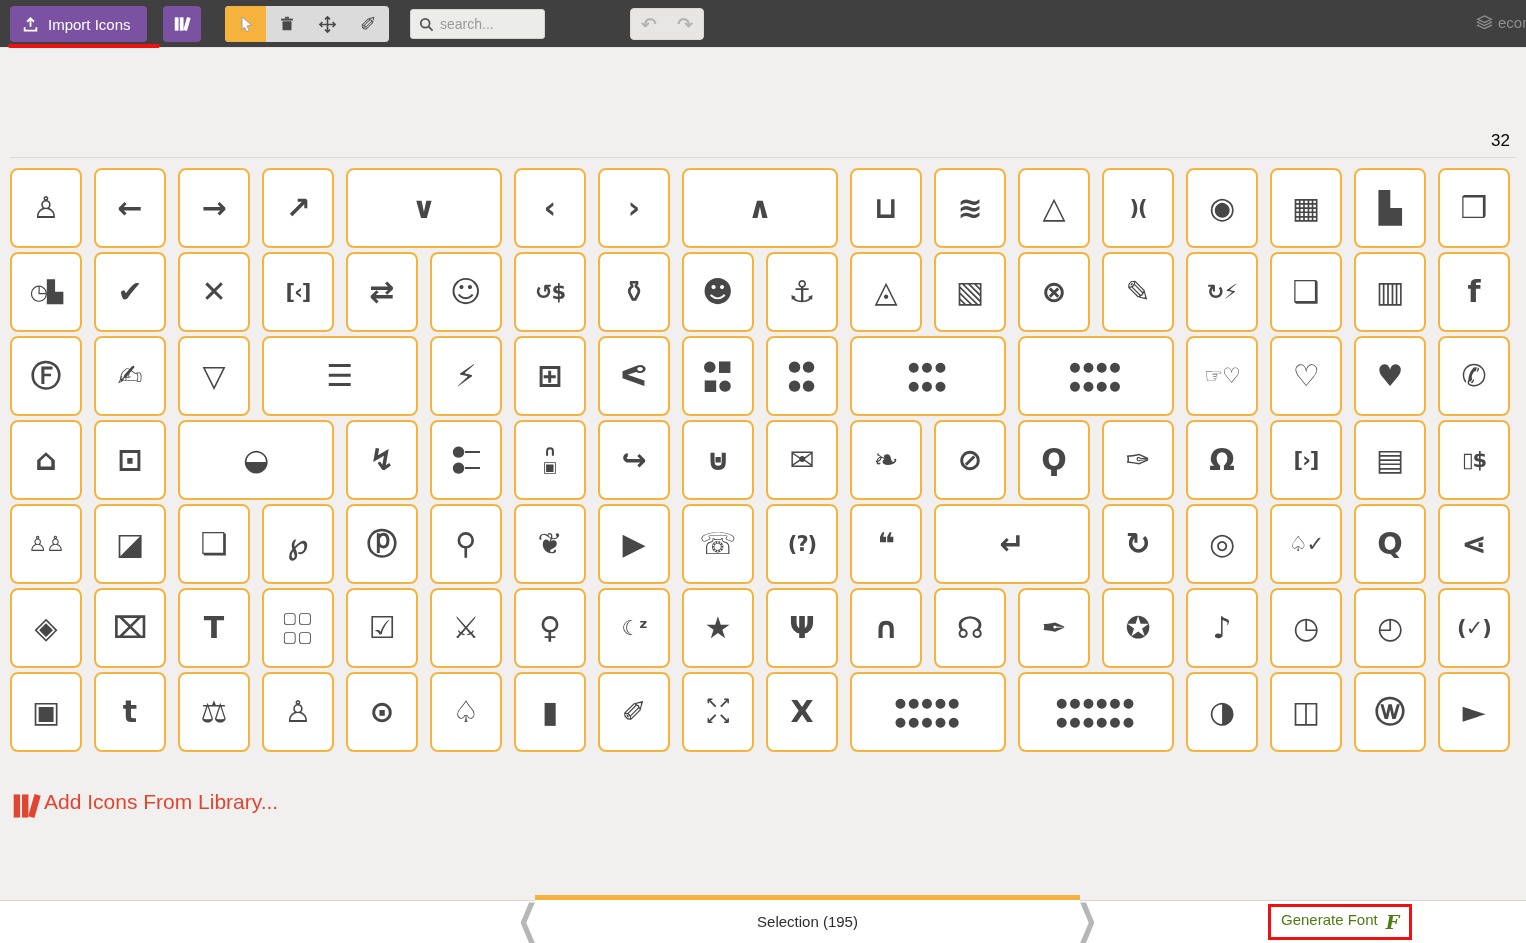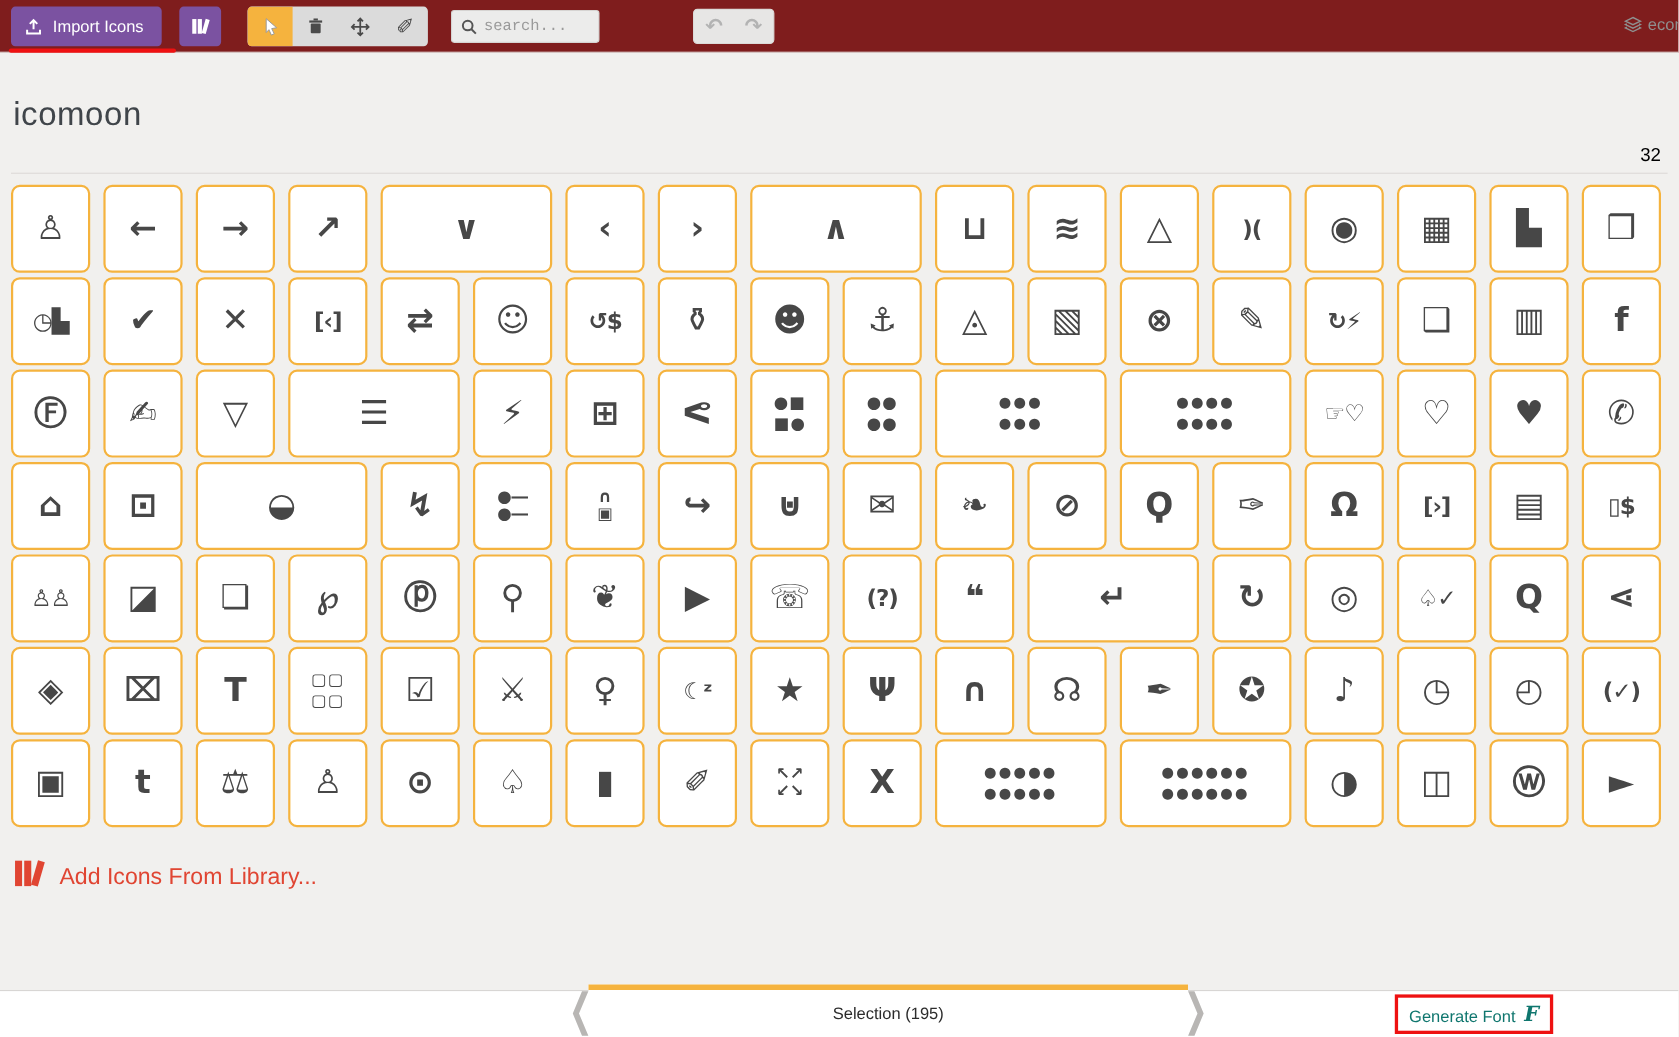--- a/index.html
+++ b/index.html
@@ -4,39 +4,39 @@
 <style>
   :root{
     --orange:#f5b33e; --purple:#7b52a1; --red:#ee1111; --link-red:#e04532;
     --bg:#f1f0ee; --glyph:#474747; --toolgray:#dbdbdb;
   }
   *{box-sizing:border-box; margin:0; padding:0;}
   html,body{width:1526px; height:943px; overflow:hidden;}
   body{font-family:"Liberation Sans",sans-serif; background:var(--bg); position:relative;}
 
   
-  .topbar{position:relative; height:48px; background:#7f1d1d; border-bottom:1px solid #e6e4e2;}
+  .topbar{position:relative; height:48px; background:#404040; border-bottom:1px solid #e6e4e2;}
   .btn-import{position:absolute; left:10px; top:6px; height:36px; padding:0 16px 0 12px;
     background:var(--purple); color:#fff; border:none; border-radius:4px; font-size:15px;
     font-family:inherit; display:flex; align-items:center; gap:9px; cursor:pointer;}
   .import-underline{position:absolute; left:8px; top:44px; width:152px; height:4px;
     background:var(--red); border-radius:2px;}
   .btn-books{position:absolute; left:163px; top:6px; width:38px; height:36px;
     background:var(--purple); border:none; border-radius:4px; color:#fff;
     display:flex; align-items:center; justify-content:center; cursor:pointer;}
   .toolgroup{position:absolute; left:225px; top:6px; height:36px; width:164px;
     background:var(--toolgray); border-radius:4px; display:flex; overflow:hidden;}
   .tool{width:41px; height:36px; border:none; background:transparent; display:flex;
     align-items:center; justify-content:center; cursor:pointer; color:#4a4a4a; font-size:19px;}
   .tool.active{background:var(--orange);}
   .searchbox{position:absolute; left:410px; top:9px; width:135px; height:30px;
     background:#ececeb; border:1px solid #d6d4d2; border-radius:3px;
     display:flex; align-items:center; padding:0 8px; gap:6px;}
   .searchbox input{border:none; background:transparent; outline:none; font-size:14px;
-    color:#555; width:95px; font-family:Liberation Mono, monospace;}
+    color:#555; width:95px; font-family:Liberation Sans, sans-serif;}
   .searchbox input::placeholder{color:#9a9a9a;}
   .history{position:absolute; left:630px; top:8px; width:74px; height:32px;
     background:#e7e6e5; border:1px solid #dcdad8; border-radius:4px; display:flex;}
   .history button{flex:1; border:none; background:transparent; color:#b3b3b3;
     font-size:19px; font-weight:bold; cursor:pointer; font-family:"DejaVu Sans",sans-serif;}
   .project{position:absolute; left:1476px; top:14px; display:flex; align-items:center;
     gap:5px; color:#8f8f8f; font-size:15px; white-space:nowrap;}
 
   
   .set-header{margin:0 10px 0 10px; padding:40px 2px 0 2px; position:relative;
@@ -52,38 +52,38 @@
     cursor:pointer; overflow:hidden;}
   .cell.w2{width:156px;}
   .glyph{font-family:"DejaVu Sans",sans-serif; font-size:30px; font-weight:600;
     color:var(--glyph); line-height:1; text-align:center; white-space:pre-line;}
   .glyph.sm{font-size:21px; letter-spacing:-1px;}
   .glyph.dots{font-size:13px; line-height:1.5; letter-spacing:2px; font-weight:bold;}
   .glyph.grid2{font-size:15px; line-height:1.25; letter-spacing:1px; font-weight:bold;}
   .glyph.stack{font-size:15px; line-height:1.05; font-weight:bold;}
 
   
-  .library-link{margin:26px 0 0 10px; display:flex; align-items:flex-end; gap:10px;
+  .library-link{margin:38px 0 0 10px; display:flex; align-items:flex-start; gap:0;
     color:var(--link-red); cursor:pointer; width:330px;}
   .library-link .label{font-size:21px;}
 
   
   .footer{position:absolute; left:0; bottom:0; width:1526px; height:43px; background:#fff;
     border-top:1px solid #d8d6d4;}
   .ftab-left{position:absolute; left:0; top:0; width:535px; height:42px; display:flex;
     align-items:center; justify-content:center; gap:8px; font-size:15px; color:#2c2c2c; cursor:pointer;}
   .sel-tab{position:absolute; left:535px; top:-6px; width:545px; height:48px; background:#fff;
     border-top:5px solid var(--orange); display:flex; align-items:center; justify-content:center;
     font-size:15px; color:#2c2c2c; cursor:pointer;}
   .tab-edge{position:absolute; top:4px; font-size:26px; color:#b8b6b4; font-weight:normal;
     transform:scaleY(1.55); font-family:"DejaVu Sans",sans-serif;}
   .tab-edge.left{left:-18px;} .tab-edge.right{right:-18px;}
   .font-box{position:absolute; left:1268px; top:3px; height:36px; border:3px solid var(--red);
     display:flex; align-items:center; padding:0 10px; background:#fff;}
-  .font-btn{display:flex; align-items:flex-end; gap:8px; font-size:15px; color:#0f766e;
+  .font-btn{display:flex; align-items:flex-start; gap:8px; font-size:15px; color:#4d7c0f;
     border:none; background:none; cursor:pointer; font-family:inherit;}
   .fancy-f{font-family:"DejaVu Serif",serif; font-style:italic; font-weight:bold; font-size:19px;}
   svg{display:block;}
 </style>
 </head>
 <body>
 
 <div class="topbar">
   <button class="btn-import">
     <span>
@@ -161,21 +161,20 @@
             <path d="m2.8 7.2-1.2.6L8 10.9l6.4-3.1-1.2-.6"></path>
             <path d="m2.8 10.1-1.2.6L8 13.8l6.4-3.1-1.2-.6"></path>
           </g>
         </svg>
     </span>
     <span>ecomoon</span>
   </div>
 </div>
 
 <div class="set-header">
-  <div class="set-title">icomoon</div>
   <div class="set-count">32</div>
 </div>
 
 <div id="grid">
     <div class="icon-row">
       <div class="cell">
         <span class="glyph">♙</span>
       </div>
       <div class="cell">
         <span class="glyph">←</span>

